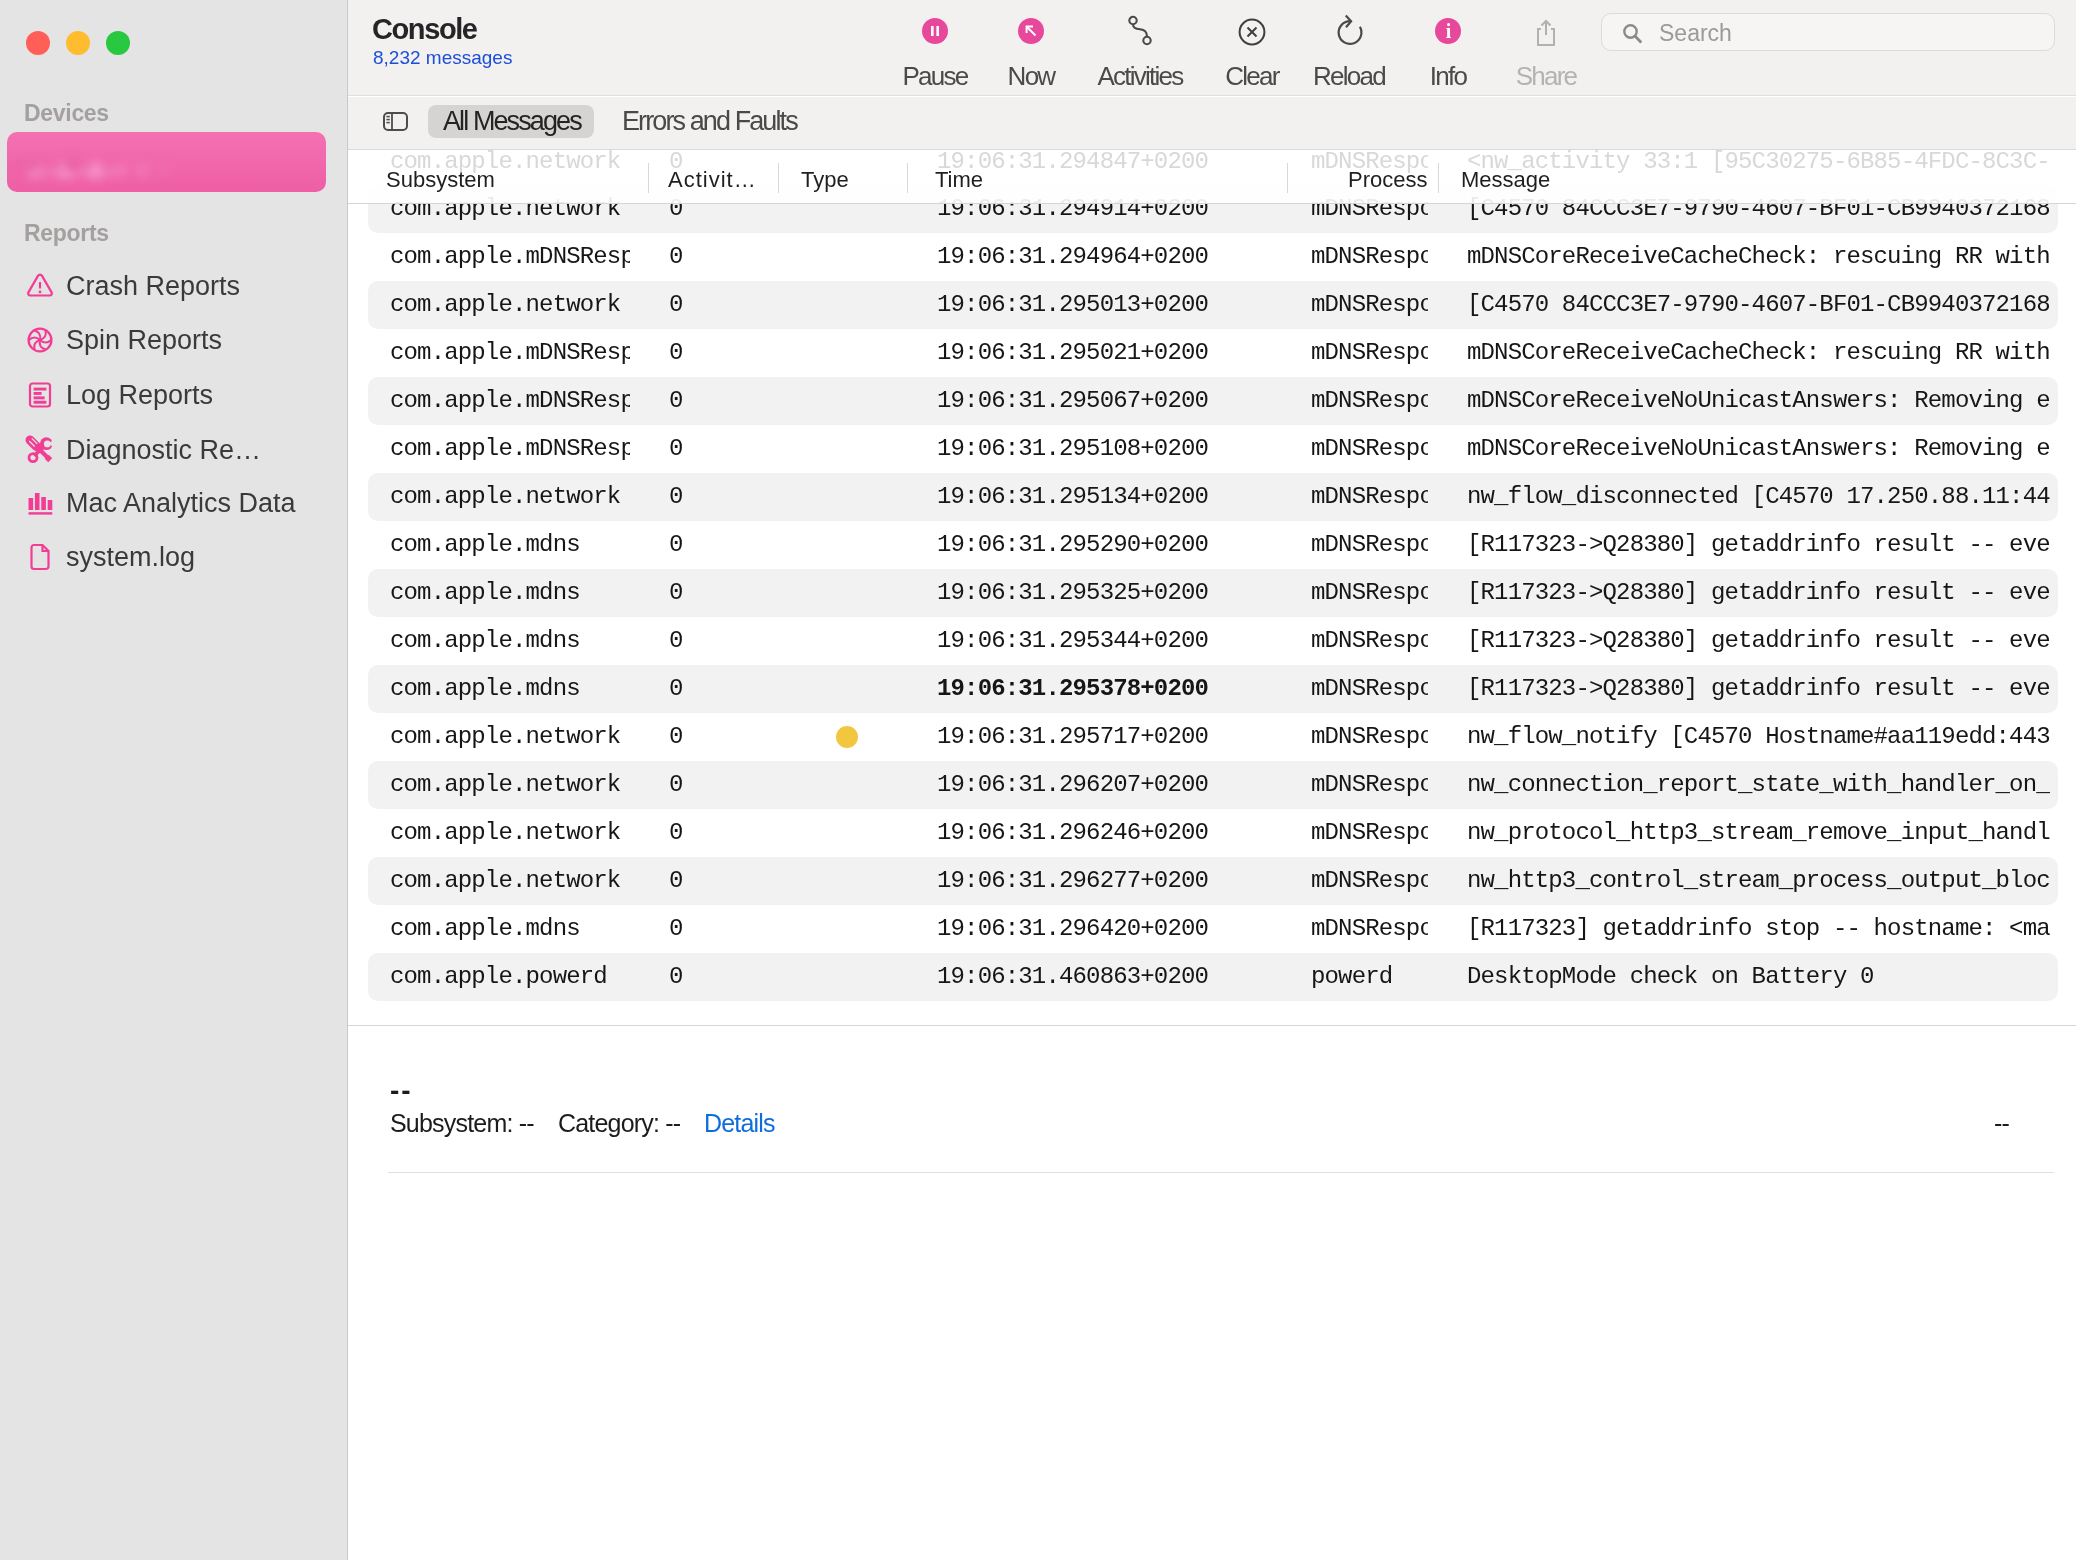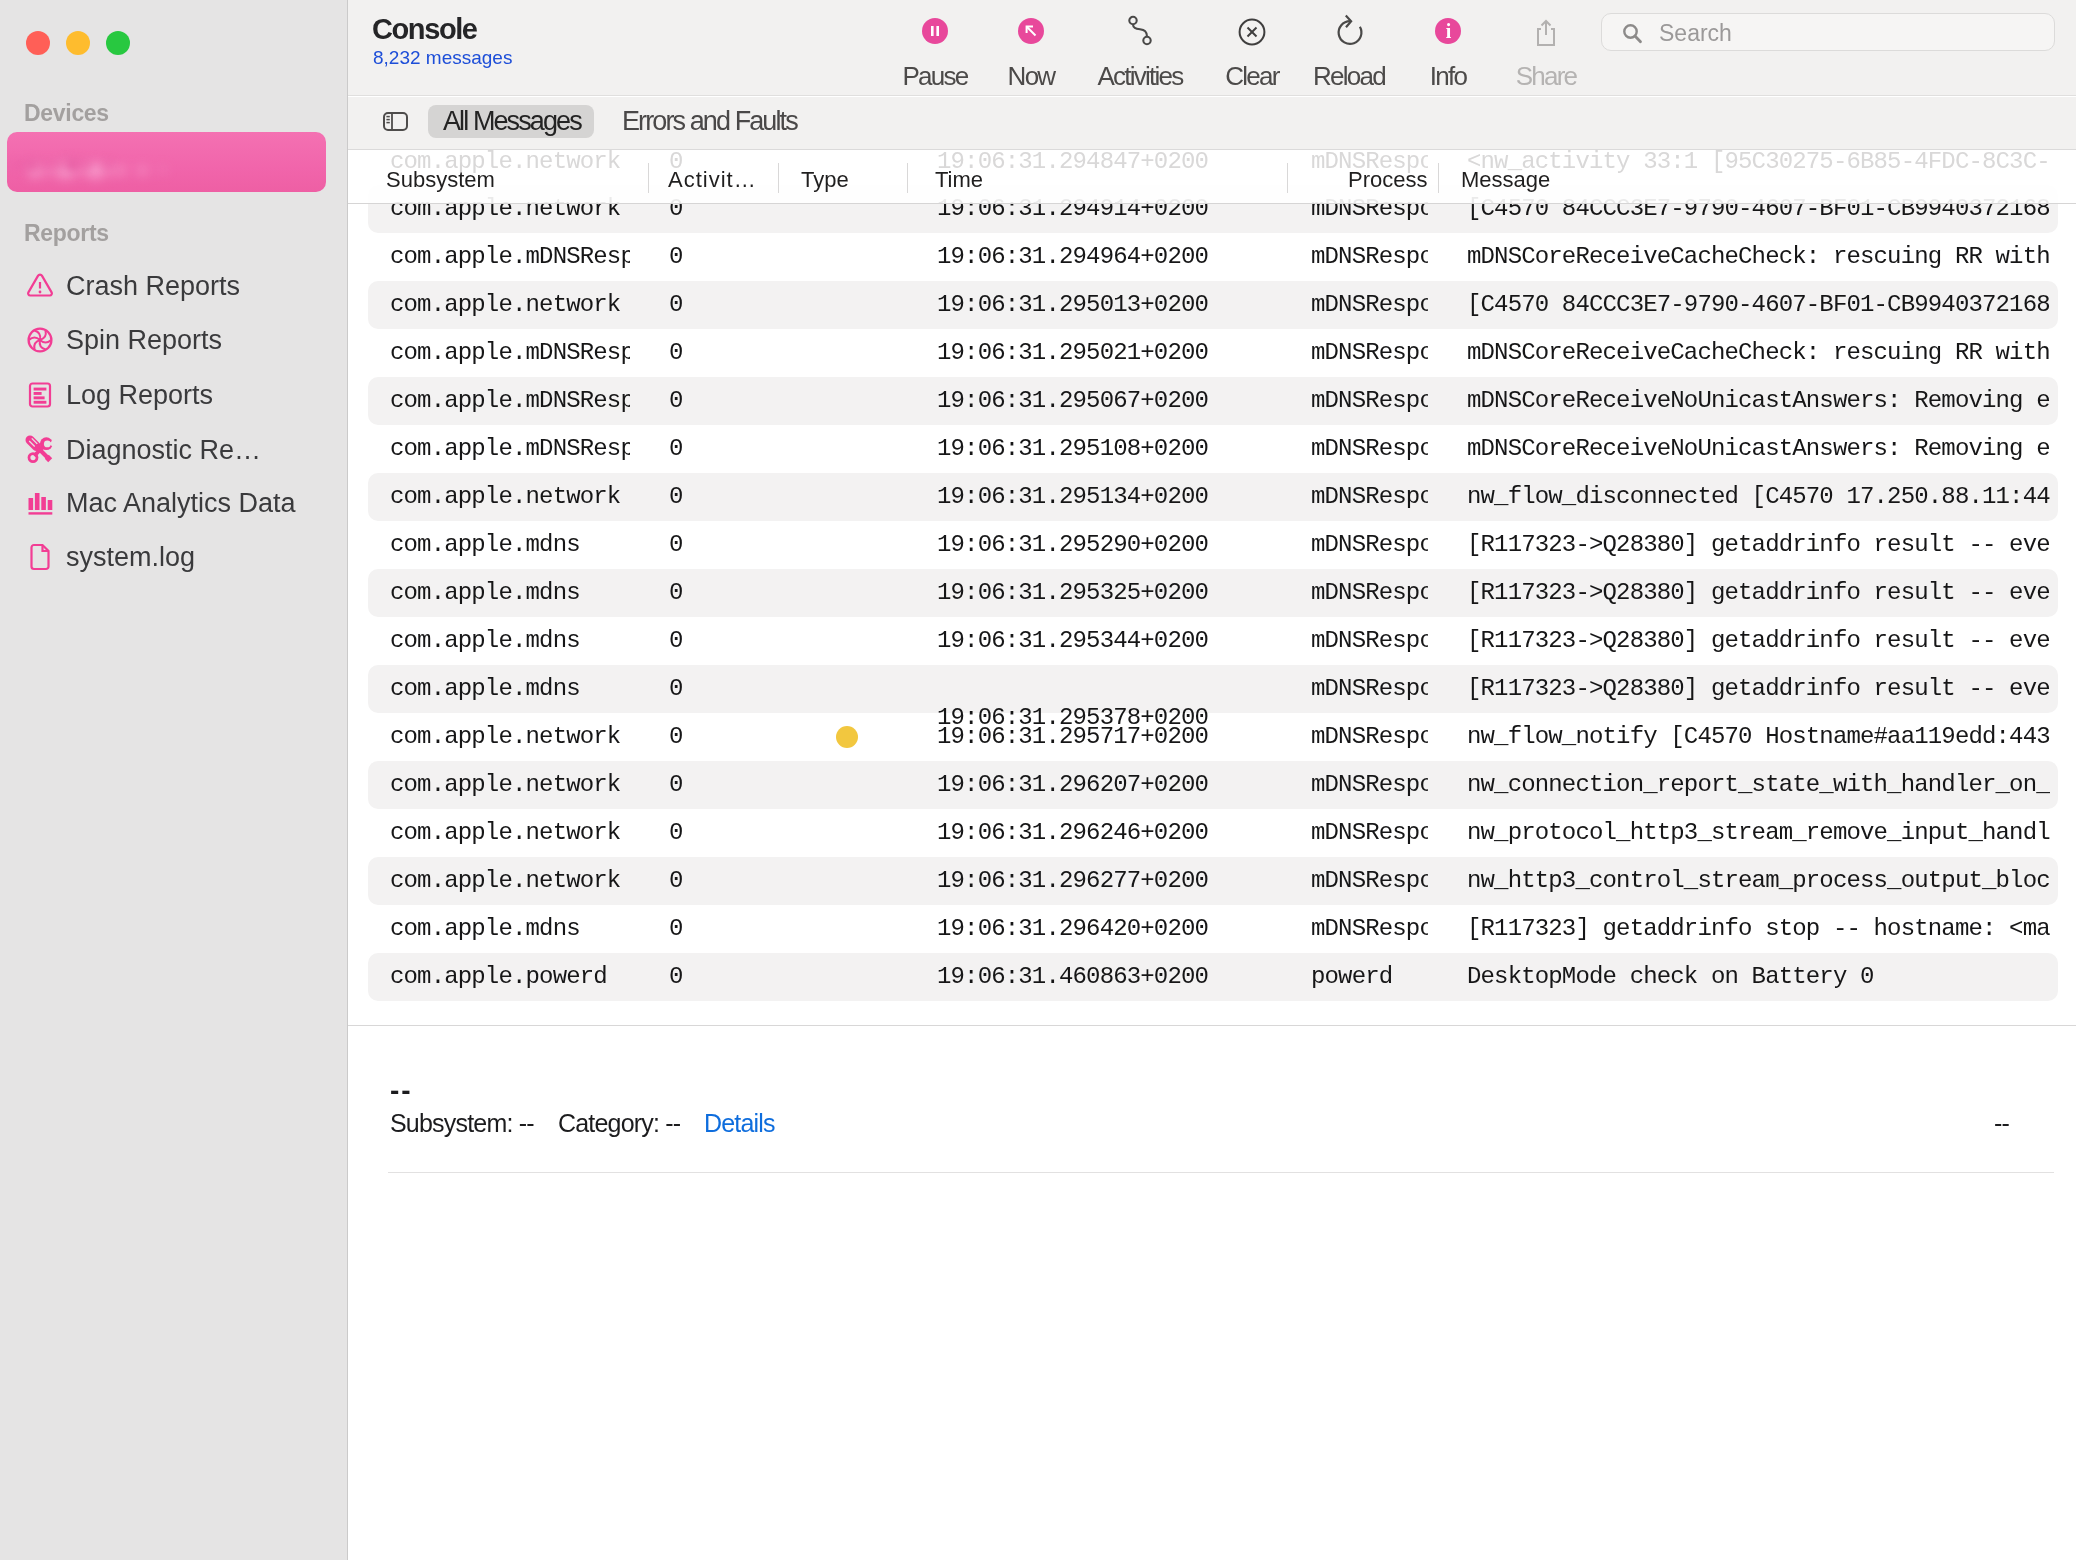--- a/index.html
+++ b/index.html
@@ -244,21 +244,21 @@
     <div class="rowtext abs cell" style="left:963px; top:429px; width:117px;">mDNSResponder</div>
     <div class="rowtext abs cell" style="left:1119px; top:429px; width:583px;">[R117323-&gt;Q28380] getaddrinfo result -- eve</div>
     <div class="rowtext abs cell" style="left:42px; top:477px; width:240px;">com.apple.mdns</div>
     <div class="rowtext abs" style="left:321px; top:477px;">0</div>
     <div class="rowtext abs" style="left:589px; top:477px;">19:06:31.295344+0200</div>
     <div class="rowtext abs cell" style="left:963px; top:477px; width:117px;">mDNSResponder</div>
     <div class="rowtext abs cell" style="left:1119px; top:477px; width:583px;">[R117323-&gt;Q28380] getaddrinfo result -- eve</div>
     <div class="stripe abs" style="top:515px;"></div>
     <div class="rowtext abs cell" style="left:42px; top:525px; width:240px;">com.apple.mdns</div>
     <div class="rowtext abs" style="left:321px; top:525px;">0</div>
-    <div class="rowtext abs" style="left:589px; top:554px;">19:06:31.295378+0200</div>
+    <div class="rowtext abs" style="left:589px; top:525px;font-weight:bold;">19:06:31.295378+0200</div>
     <div class="rowtext abs cell" style="left:963px; top:525px; width:117px;">mDNSResponder</div>
     <div class="rowtext abs cell" style="left:1119px; top:525px; width:583px;">[R117323-&gt;Q28380] getaddrinfo result -- eve</div>
     <div class="rowtext abs cell" style="left:42px; top:573px; width:240px;">com.apple.network</div>
     <div class="rowtext abs" style="left:321px; top:573px;">0</div>
     <div class="rowtext abs" style="left:589px; top:573px;">19:06:31.295717+0200</div>
     <div class="rowtext abs cell" style="left:963px; top:573px; width:117px;">mDNSResponder</div>
     <div class="rowtext abs cell" style="left:1119px; top:573px; width:583px;">nw_flow_notify [C4570 Hostname#aa119edd:443</div>
     <div class="abs" id="ydot" style="left:488px; top:576px;"></div>
     <div class="stripe abs" style="top:611px;"></div>
     <div class="rowtext abs cell" style="left:42px; top:621px; width:240px;">com.apple.network</div>

